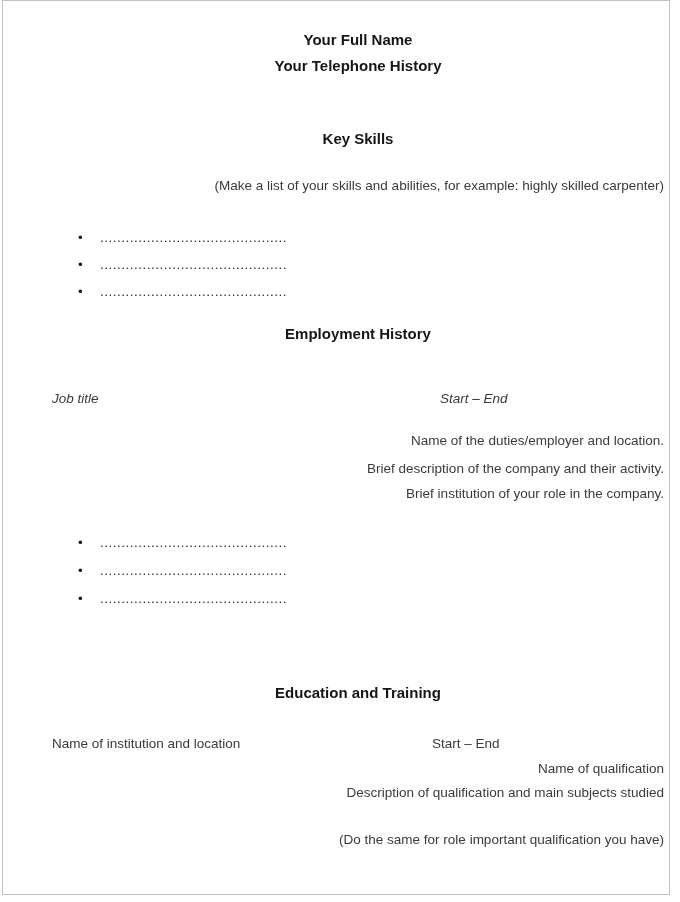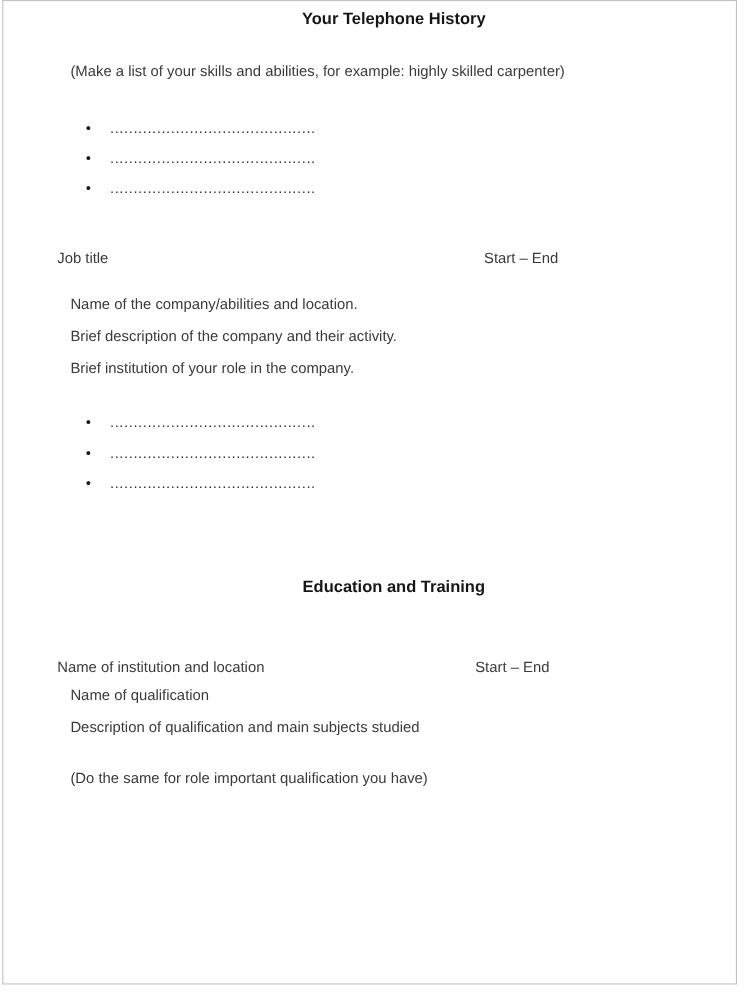--- a/index.html
+++ b/index.html
@@ -36,28 +36,28 @@
     font-size: 15px;
     line-height: 18px;
     color: #161616;
   }
   .hdr-name   { margin-top: 30px; }
   .hdr-phone  { margin-top: 8px; }
   .h-keyskills { margin-top: 55px; }
   .p-intro    { margin-top: 29px; }
   .list-1     { margin-top: 35px; }
   .h-employment { margin-top: 25px; }
-  .row-job    { margin-top: 47px; position: relative; }
+  .row-job    { margin-top: 47px; position: relative; font-style: italic; }
   .p-company  { margin-top: 25px; }
   .p-activity { margin-top: 11px; }
   .p-role     { margin-top: 8px; }
   .p-duties   { margin-top: 19px; }
   .list-2     { margin-top: 32px; }
   .h-education { margin-top: 77px; }
-  .row-edu    { margin-top: 55px; position: relative; }
+  .row-edu    { margin-top: 33px; position: relative; }
   .p-qual     { margin-top: 8px; }
   .p-desc     { margin-top: 7px; }
   .p-note     { margin-top: 30px; }
 
   .date-col {
     position: absolute;
     top: 0;
   }
   .row-job .date-col { left: 388px; }
   .row-edu .date-col { left: 380px; }
@@ -74,55 +74,58 @@
     width: 22px;
     flex: 0 0 22px;
     font-size: 13.5px;
     color: #1c1c1c;
   }
   .dots {
     letter-spacing: 0.5px;
     color: #2f2f2f;
     white-space: nowrap;
   }
-  p, div.line { margin: 12px; }
+  p, div.line { margin: 0; text-align: right; }
 </style>
 </head>
 <body>
 
 <div class="page">
   <div class="content">
 
+    <div class="heading hdr-name">Your Full Name</div>
     <div class="heading hdr-phone">Your Telephone History</div>
 
+    <div class="heading h-keyskills">Key Skills</div>
 
     <p class="p-intro">(Make a list of your skills and abilities, for example: highly skilled carpenter)</p>
 
     <div class="list-1">
       <div class="bullet-row">
         <span class="bullet-marker">•</span>
         <span class="dots">............................................</span>
       </div>
       <div class="bullet-row">
         <span class="bullet-marker">•</span>
         <span class="dots">............................................</span>
       </div>
       <div class="bullet-row">
         <span class="bullet-marker">•</span>
         <span class="dots">............................................</span>
       </div>
     </div>
 
+    <div class="heading h-employment">Employment History</div>
 
     <div class="row-job">
       <span>Job title</span>
       <span class="date-col">Start – End</span>
     </div>
 
-    <p class="p-company">Name of the company/abilities and location.</p>
+    <p class="p-company">Name of the duties/employer and location.</p>
     <p class="p-activity">Brief description of the company and their activity.</p>
     <p class="p-role">Brief institution of your role in the company.</p>
 
     <div class="list-2">
       <div class="bullet-row">
         <span class="bullet-marker">•</span>
         <span class="dots">............................................</span>
       </div>
       <div class="bullet-row">
         <span class="bullet-marker">•</span>

